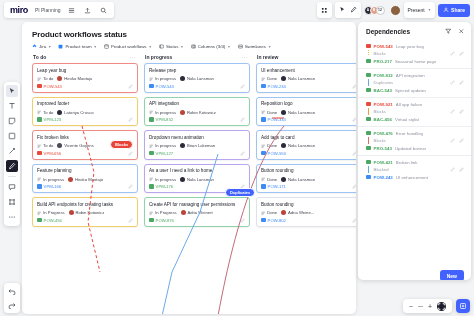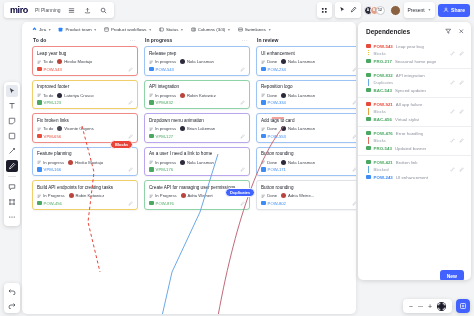--- a/index.html
+++ b/index.html
@@ -273,20 +273,21 @@
     <div class="tool">
       <svg viewBox="0 0 16 16" fill="currentColor">
           <circle cx="3.5" cy="8" r="1.2"></circle>
           <circle cx="8" cy="8" r="1.2"></circle>
           <circle cx="12.5" cy="8" r="1.2"></circle>
         </svg>
     </div>
   </div>
 
   <div class="board">
+    <div class="board-title">Product workflows status</div>
 
     <div class="filters" id="filter-bar">
         <div class="fchip">
           <span class="fi">
             <svg viewBox="0 0 16 16" fill="#2684ff">
               <path d="M8 1l6 6-3 3-3-3-3 3-3-3z"></path>
             </svg>
           </span>
           <span>Jira</span>
           <span class="caret">▼</span>

